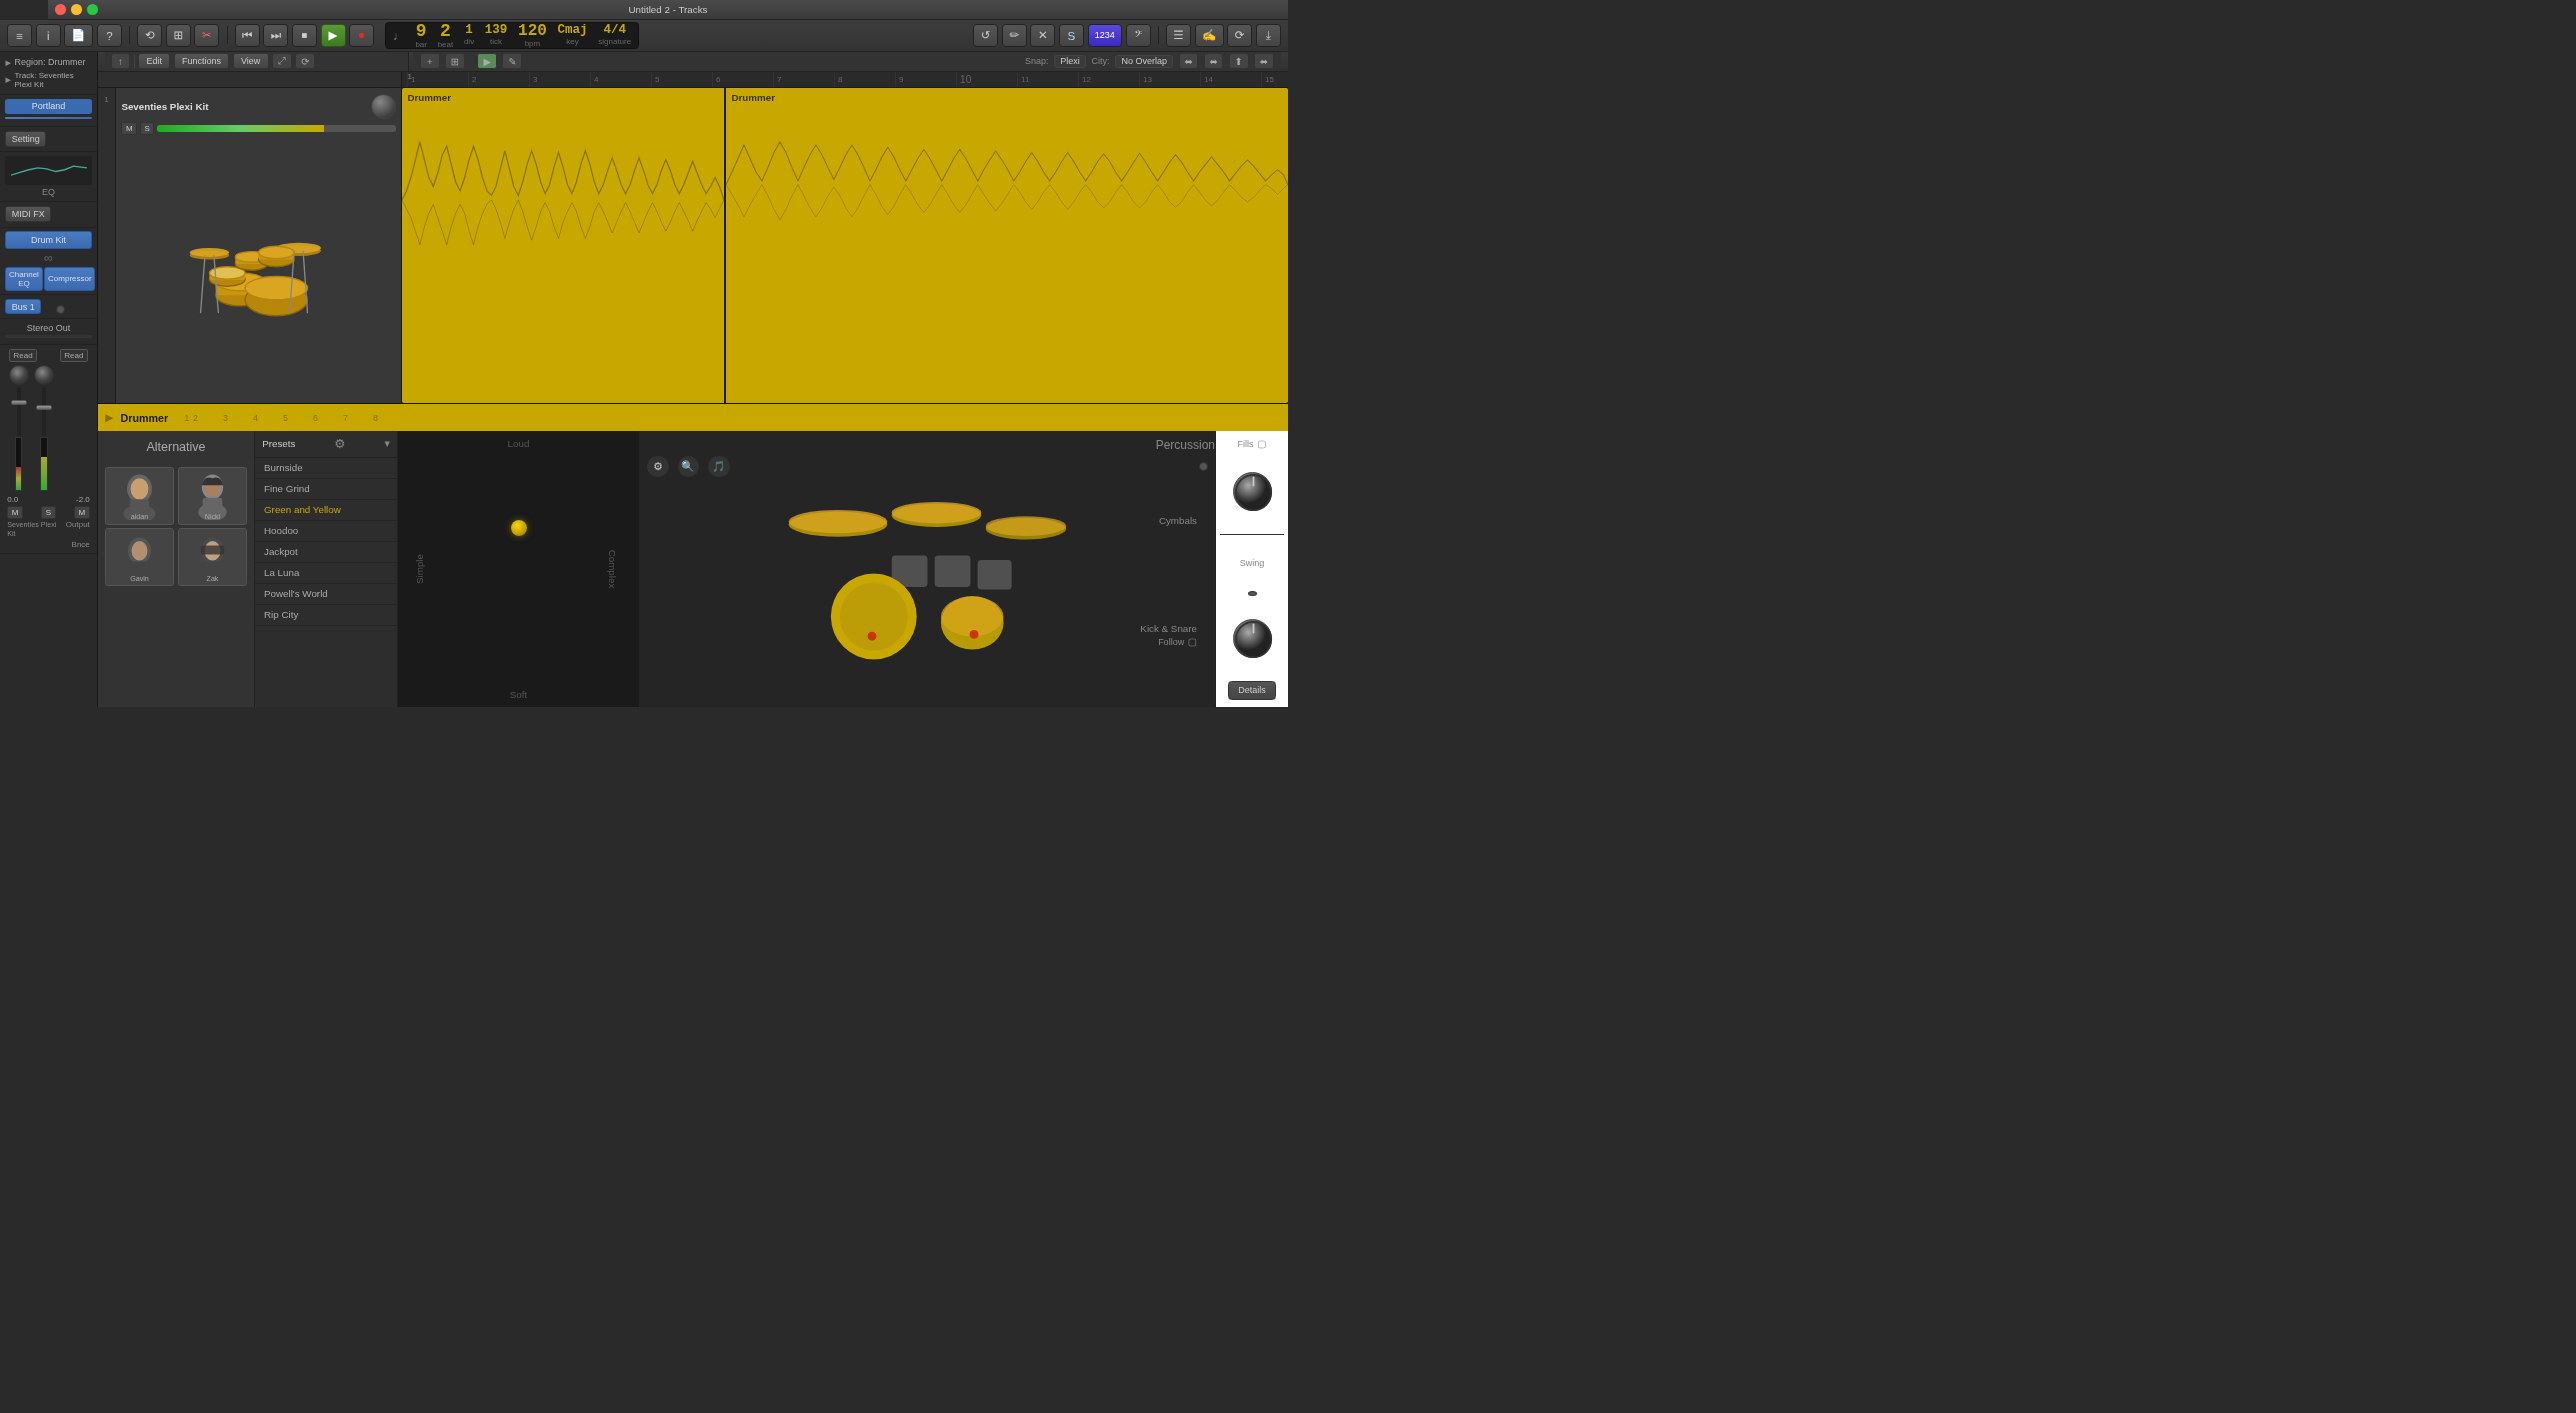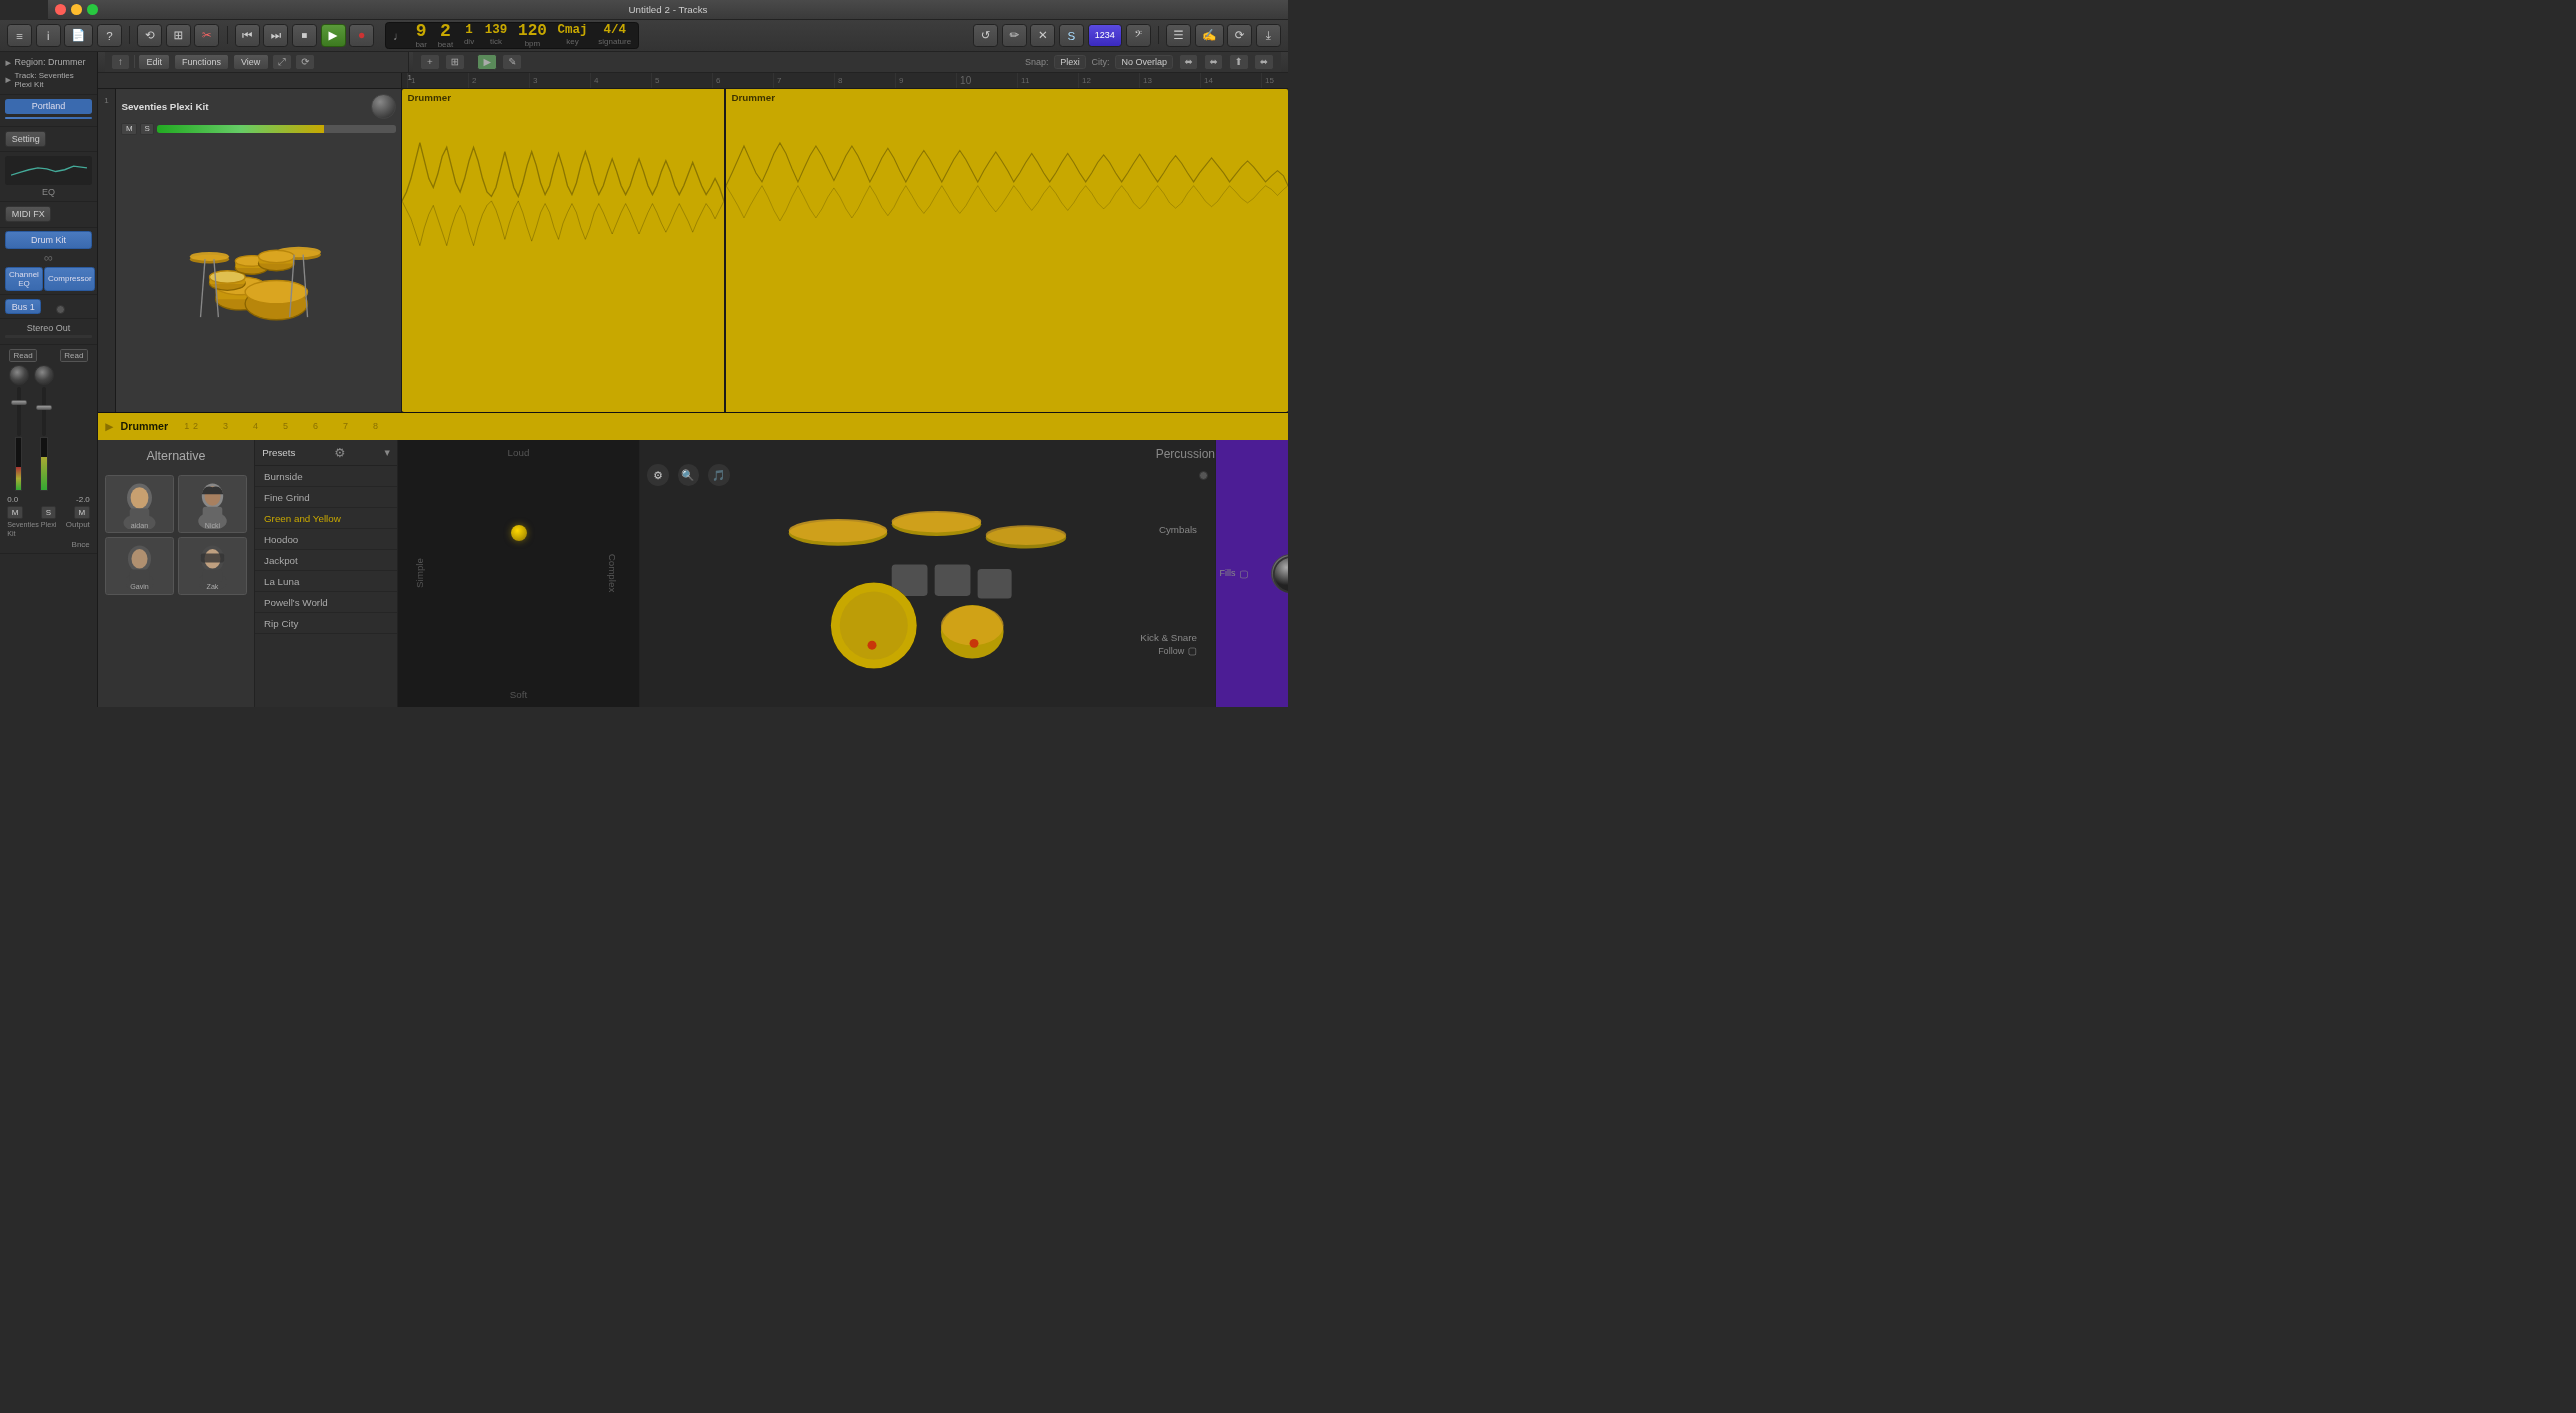--- a/index.html
+++ b/index.html
@@ -380,23 +380,23 @@
     }
     .drum-visual {
       position: relative;
       width: 100%;
       height: 179px;
     }
 
     
     #fills-panel {
       width: 72px;
-      background: #4c1d95;
-      display: flex;
-      flex-direction: row;
+      background: #ffffff;
+      display: flex;
+      flex-direction: column;
       align-items: center;
       padding: 7.2px 3.6px;
       gap: 23px;
     }
     .fills-title {
       color: #888;
       font-size: 9px;
       text-align: center;
     }
     .fills-knob {

